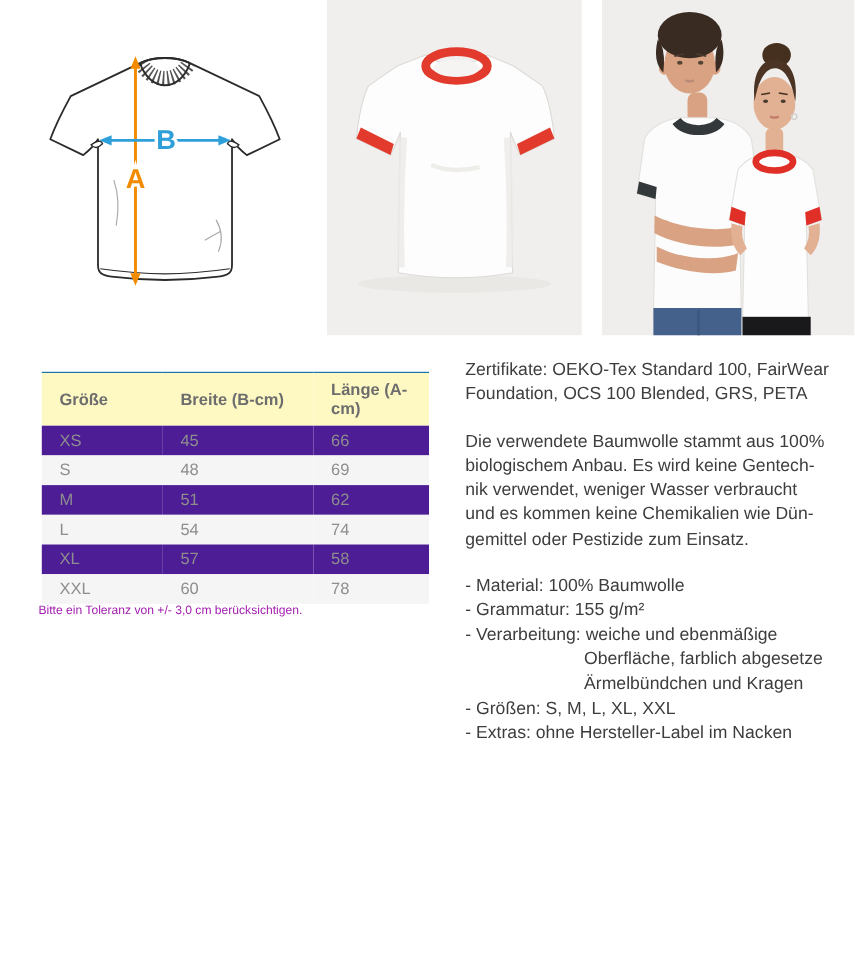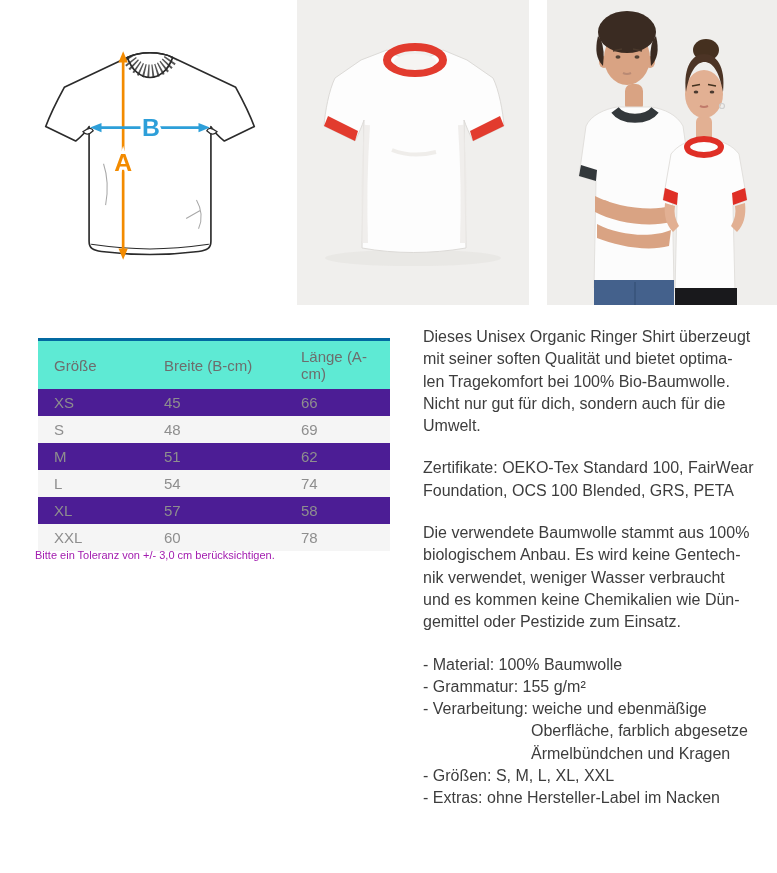--- a/index.html
+++ b/index.html
@@ -7,21 +7,21 @@
 
   
   .diagram{position:absolute;left:40px;top:45px;width:220px;height:222px;}
   .photo{position:absolute;top:0;height:305px;}
   .photo.product{left:297px;width:232px;}
   .photo.models{left:547px;width:230px;}
   .photo svg,.diagram svg{display:block;width:100%;height:100%;}
 
   
   .size-table{position:absolute;left:38px;top:338px;width:352px;border-collapse:collapse;table-layout:fixed;font-size:15px;}
-  .size-table th{font-weight:400;color:#6d6d6d;text-align:left;padding:7px 0 7px 16px;background:#5eead4;border-top:3px solid #0369a1;}
+  .size-table th{font-weight:700;color:#6d6d6d;text-align:left;padding:7px 0 7px 16px;background:#fef9c3;border-top:1px solid #0369a1;}
   .size-table td{color:#8e8e8e;padding:5px 0 5px 16px;}
   .size-table tr.odd{background:#4c1d95;}
   .size-table tr.even{background:#f5f5f5;}
 
   .tolerance{position:absolute;left:35px;top:549px;font-size:11px;color:#a21caf;}
 
   
   .desc{position:absolute;left:423px;top:326px;width:342px;font-size:16px;line-height:22.3px;color:#3d3d3d;}
   .para{margin:0 0 20px 0;white-space:pre-line;}
   .specs{margin:0;}
@@ -170,25 +170,20 @@
         <td>XXL</td>
         <td>60</td>
         <td>78</td>
       </tr>
     </tbody>
   </table>
 
   <div class="tolerance">Bitte ein Toleranz von +/- 3,0 cm berücksichtigen.</div>
 
   <div class="desc">
-    <p class="para">Dieses Unisex Organic Ringer Shirt überzeugt
-mit seiner soften Qualität und bietet optima-
-len Tragekomfort bei 100% Bio-Baumwolle.
-Nicht nur gut für dich, sondern auch für die
-Umwelt.</p>
     <p class="para">Zertifikate: OEKO-Tex Standard 100, FairWear
 Foundation, OCS 100 Blended, GRS, PETA</p>
     <p class="para">Die verwendete Baumwolle stammt aus 100%
 biologischem Anbau. Es wird keine Gentech-
 nik verwendet, weniger Wasser verbraucht
 und es kommen keine Chemikalien wie Dün-
 gemittel oder Pestizide zum Einsatz.</p>
     <div class="specs">
       <div class="spec-line">- Material: 100% Baumwolle</div>
       <div class="spec-line">- Grammatur: 155 g/m²</div>

